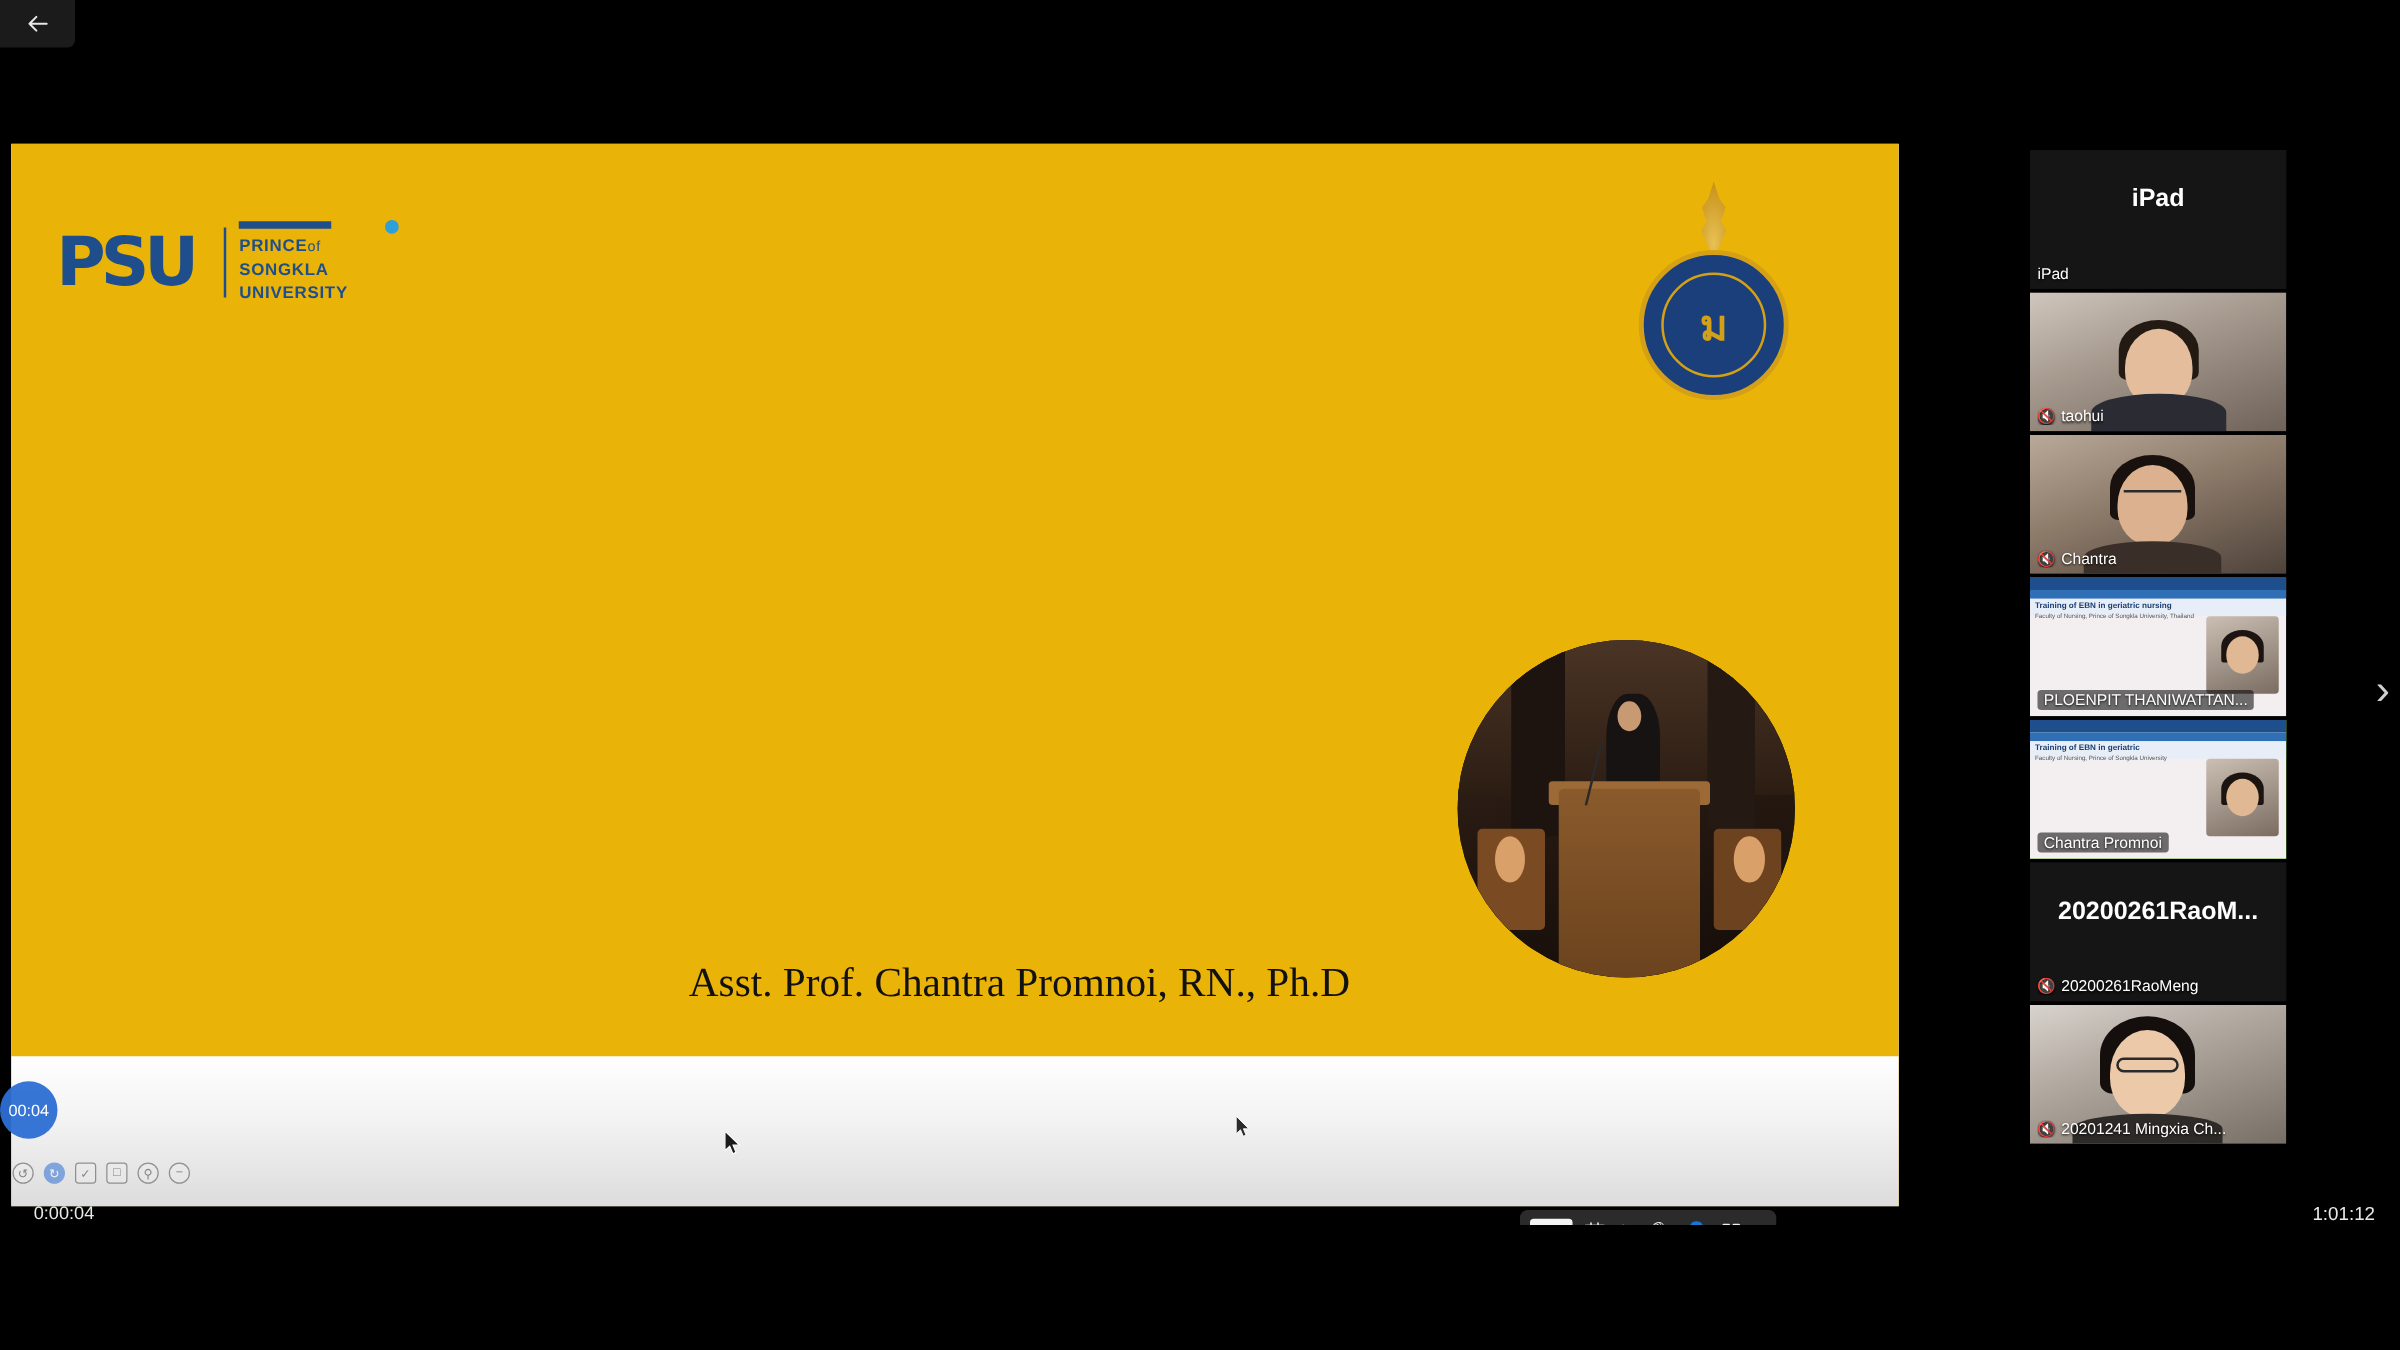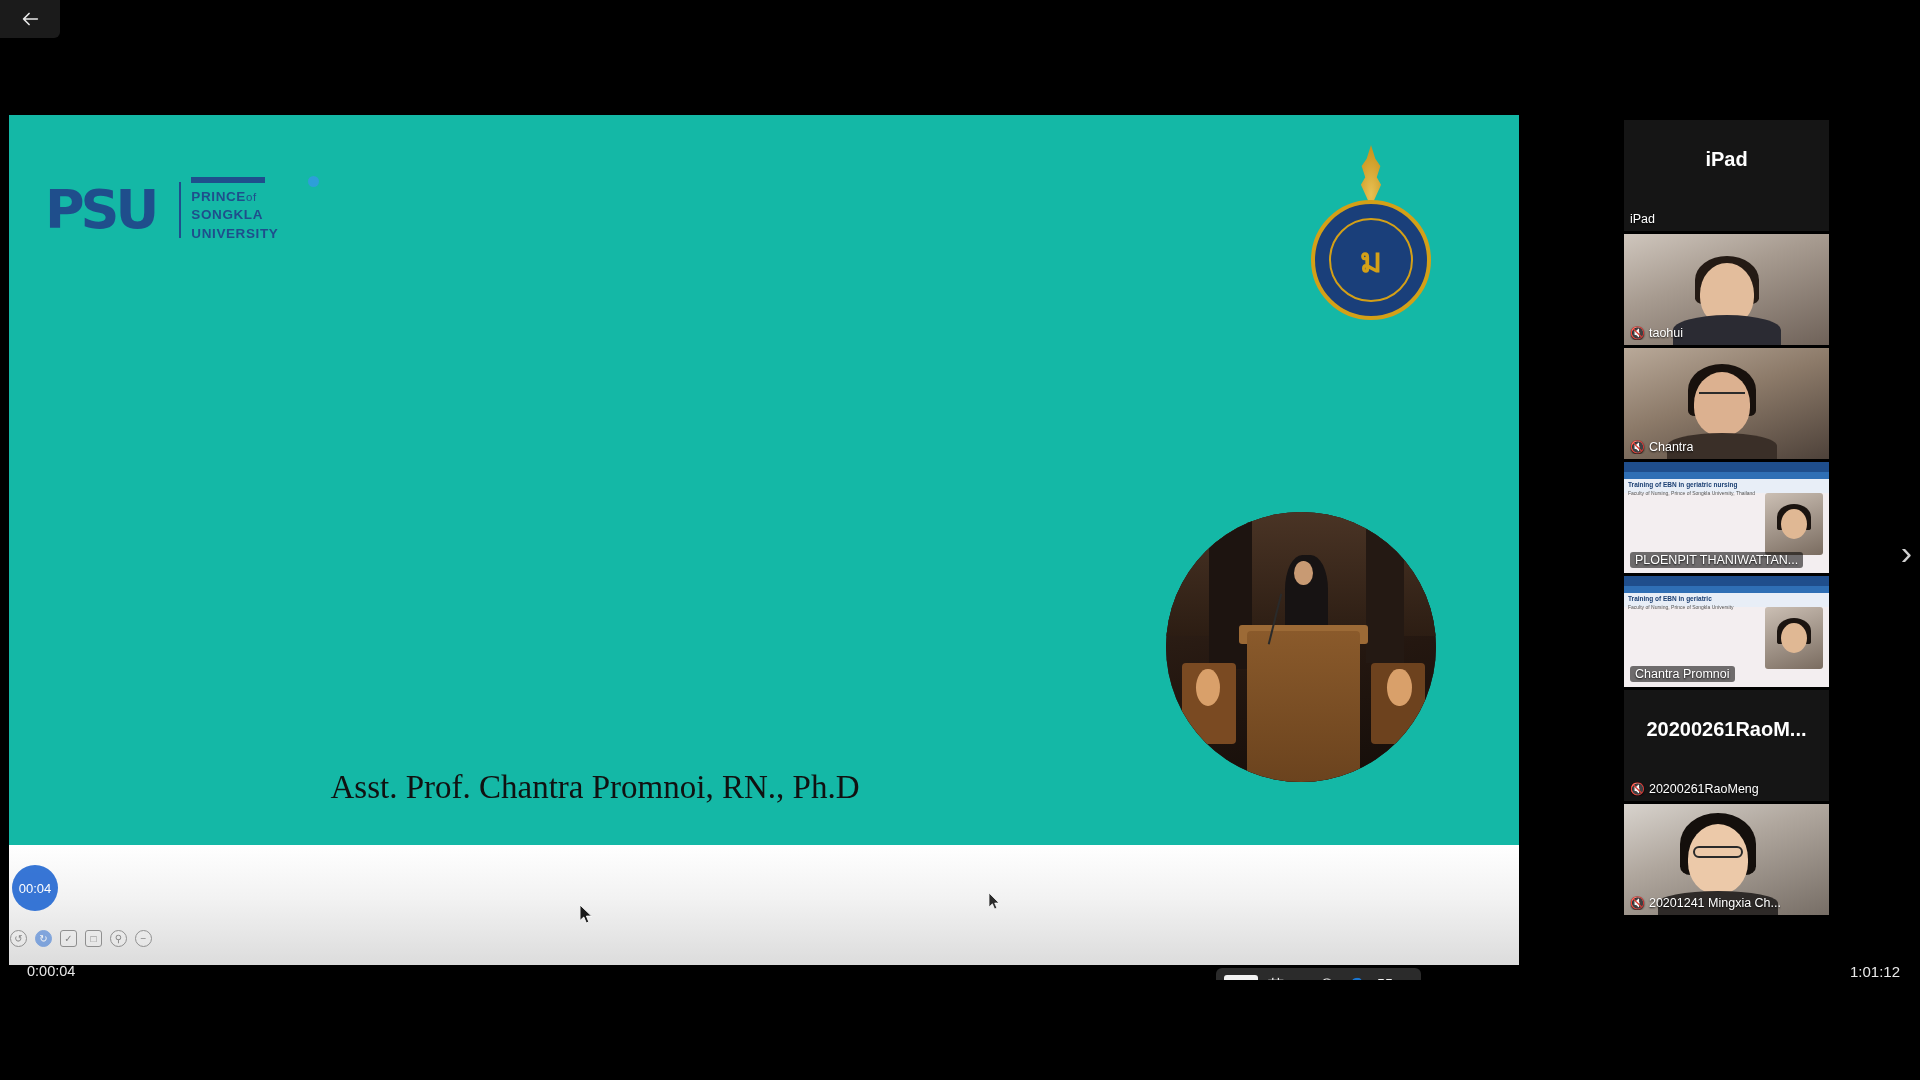--- a/index.html
+++ b/index.html
@@ -31,21 +31,21 @@
   .slide-area {
     position: absolute;
     left: 9px; top: 115px;
     width: 1510px; height: 850px;
     background: #fff;
     overflow: hidden;
   }
   .slide-inner {
     position: relative;
     width: 100%; height: 100%;
-    background: #14b8a6;
+    background: #eab308;
   }
   .slide-bottom-fade {
     position: absolute;
     left: 0; right: 0; bottom: 0;
     height: 120px;
     background: linear-gradient(to bottom, #ffffff 0%, #f2f2f2 45%, #dcdcdc 100%);
   }
 
   
   .psu-logo {
@@ -126,22 +126,22 @@
     left: 0; right: 0; top: 300px;
     text-align: center;
     font-family: "Liberation Serif", serif;
     font-weight: 700;
     font-size: 57px;
     color: #0b0b0b;
     letter-spacing: 0.5px;
   }
   .slide-line1, .slide-line2 {
     position: absolute;
-    left: 76px; width: 1020px;
-    text-align: center;
+    left: 51px; width: 1020px;
+    text-align: right;
     font-family: "Liberation Serif", serif;
     font-size: 33px;
     color: #111;
   }
   .slide-line1 { top: 654px; }
   .slide-line2 { top: 710px; }
 
   .speaker-photo {
     position: absolute;
     right: 83px; top: 397px;
@@ -178,21 +178,20 @@
   .anno-bubble {
     position: absolute;
     left: 0px; top: 865px;
     width: 46px; height: 46px;
     border-radius: 50%;
     background: #2d6fd4;
     color: #fff;
     font-size: 13px;
     display: flex; align-items: center; justify-content: center;
     opacity: 0.95;
-    margin-left: 12px;
   }
   .anno-toolbar {
     position: absolute;
     left: 10px; top: 930px;
     display: flex; align-items: center; gap: 8px;
     opacity: 0.55;
   }
   .anno-toolbar .tool {
     width: 17px; height: 17px;
     border: 1.5px solid #4a4a4a;

